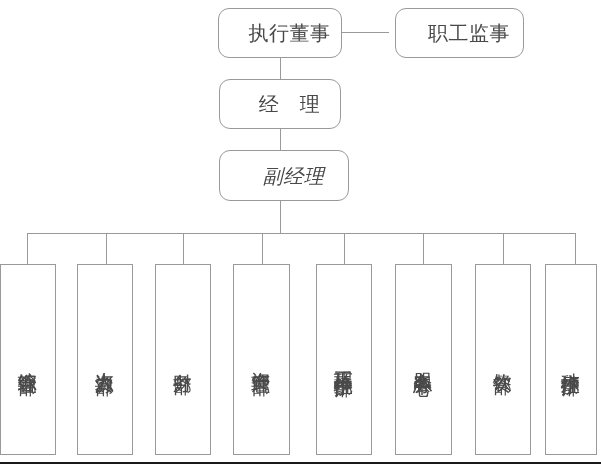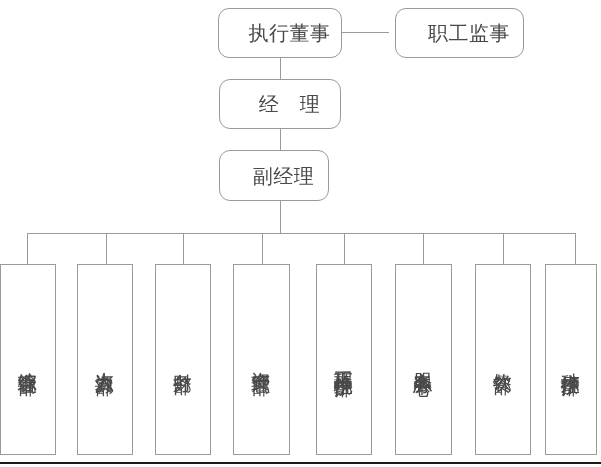--- a/index.html
+++ b/index.html
@@ -32,21 +32,21 @@
     font-size: 20px;
     line-height: 1;
     white-space: pre;
     letter-spacing: 0.5px;
     padding-left: 19px;
   }
 
   #node-executive-director { left: 218px; top: 8px;   width: 124px; height: 50px; }
   #node-employee-supervisor{ left: 395px; top: 8px;   width: 129px; height: 50px; }
   #node-manager            { left: 219px; top: 79px;  width: 122px; height: 50px; justify-content: center; }
-  #node-deputy-manager     { left: 219px; top: 150px; width: 110px; height: 51px; }
+  #node-deputy-manager     { left: 219px; top: 150px; width: 130px; height: 51px; font-style: italic; }
 
   
   .line-h {
     position: absolute;
     background: #9a9a9a;
     height: 1px;
   }
   .line-v {
     position: absolute;
     background: #9a9a9a;

